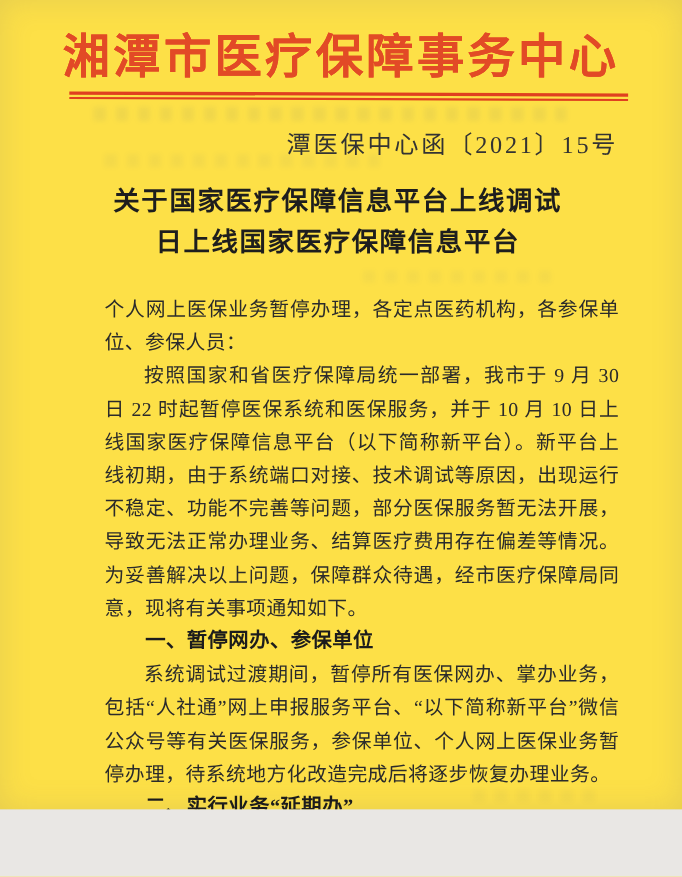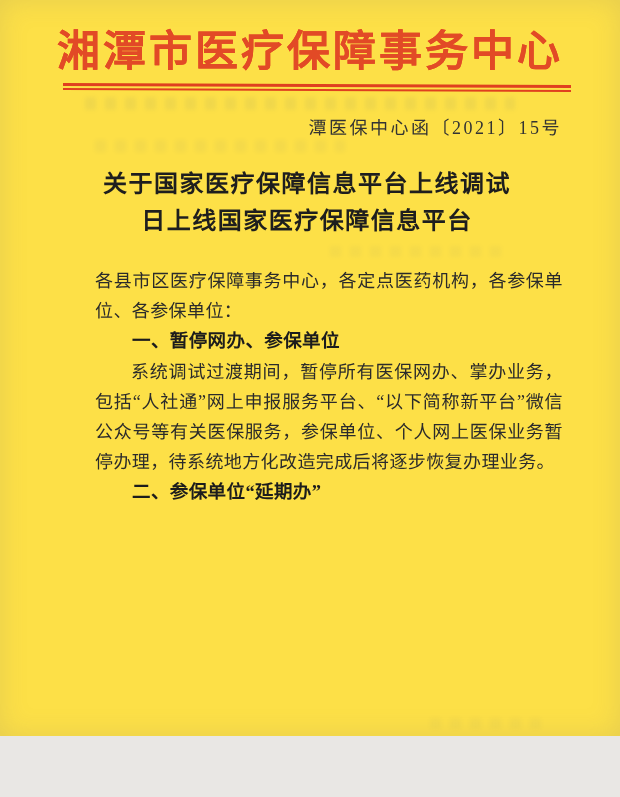--- a/index.html
+++ b/index.html
@@ -28,21 +28,21 @@
   }
   .red-rule { position: absolute; left: 63px; width: 508px; }
   .red-rule.top { top: 84px; transform: rotate(0.2deg); }
   .red-rule.bottom { top: 757px; left: 70px; width: 505px; transform: rotate(0.5deg); }
   .rule-thick { height: 3px; background: #e0401f; }
   .rule-gap { height: 2px; }
   .rule-thin { height: 2px; background: #e0401f; }
   .doc-number {
     position: absolute;
     top: 113px; right: 58px;
-    font-size: 18px;
+    font-size: 22px;
     letter-spacing: 2.5px;
     color: #333;
   }
   .doc-title {
     position: absolute;
     top: 166px; left: 0; right: 6px;
     margin: 0;
     text-align: center;
     font-size: 24px;
     line-height: 37px;
@@ -106,24 +106,25 @@
   </div>
 
   <div class="doc-number">潭医保中心函〔2021〕15号</div>
 
   <h2 class="doc-title">
     <span>关于国家医疗保障信息平台上线调试</span><br>
     <span>日上线国家医疗保障信息平台</span>
   </h2>
 
   <div class="body-text">
-    <p class="salutation">各县市区医疗保障事务中心，各定点医药机构，各参保单位、各参保单位：</p>
+    <p class="salutation">个人网上医保业务暂停办理，各定点医药机构，各参保单位、参保人员：</p>
+    <p>按照国家和省医疗保障局统一部署，我市于 9 月 30 日 22 时起暂停医保系统和医保服务，并于 10 月 10 日上线国家医疗保障信息平台（以下简称新平台）。新平台上线初期，由于系统端口对接、技术调试等原因，出现运行不稳定、功能不完善等问题，部分医保服务暂无法开展，导致无法正常办理业务、结算医疗费用存在偏差等情况。为妥善解决以上问题，保障群众待遇，经市医疗保障局同意，现将有关事项通知如下。</p>
     <h3>一、暂停网办、参保单位</h3>
     <p>系统调试过渡期间，暂停所有医保网办、掌办业务，包括“人社通”网上申报服务平台、“以下简称新平台”微信公众号等有关医保服务，参保单位、个人网上医保业务暂停办理，待系统地方化改造完成后将逐步恢复办理业务。</p>
-    <h3>二、参保单位“延期办”</h3>
+    <h3>二、实行业务“延期办”</h3>
     <p></p>
   </div>
 
   <div class="red-rule bottom">
     <div class="rule-thick"></div>
     <div class="rule-gap"></div>
     <div class="rule-thin"></div>
   </div>
 
 </div>

